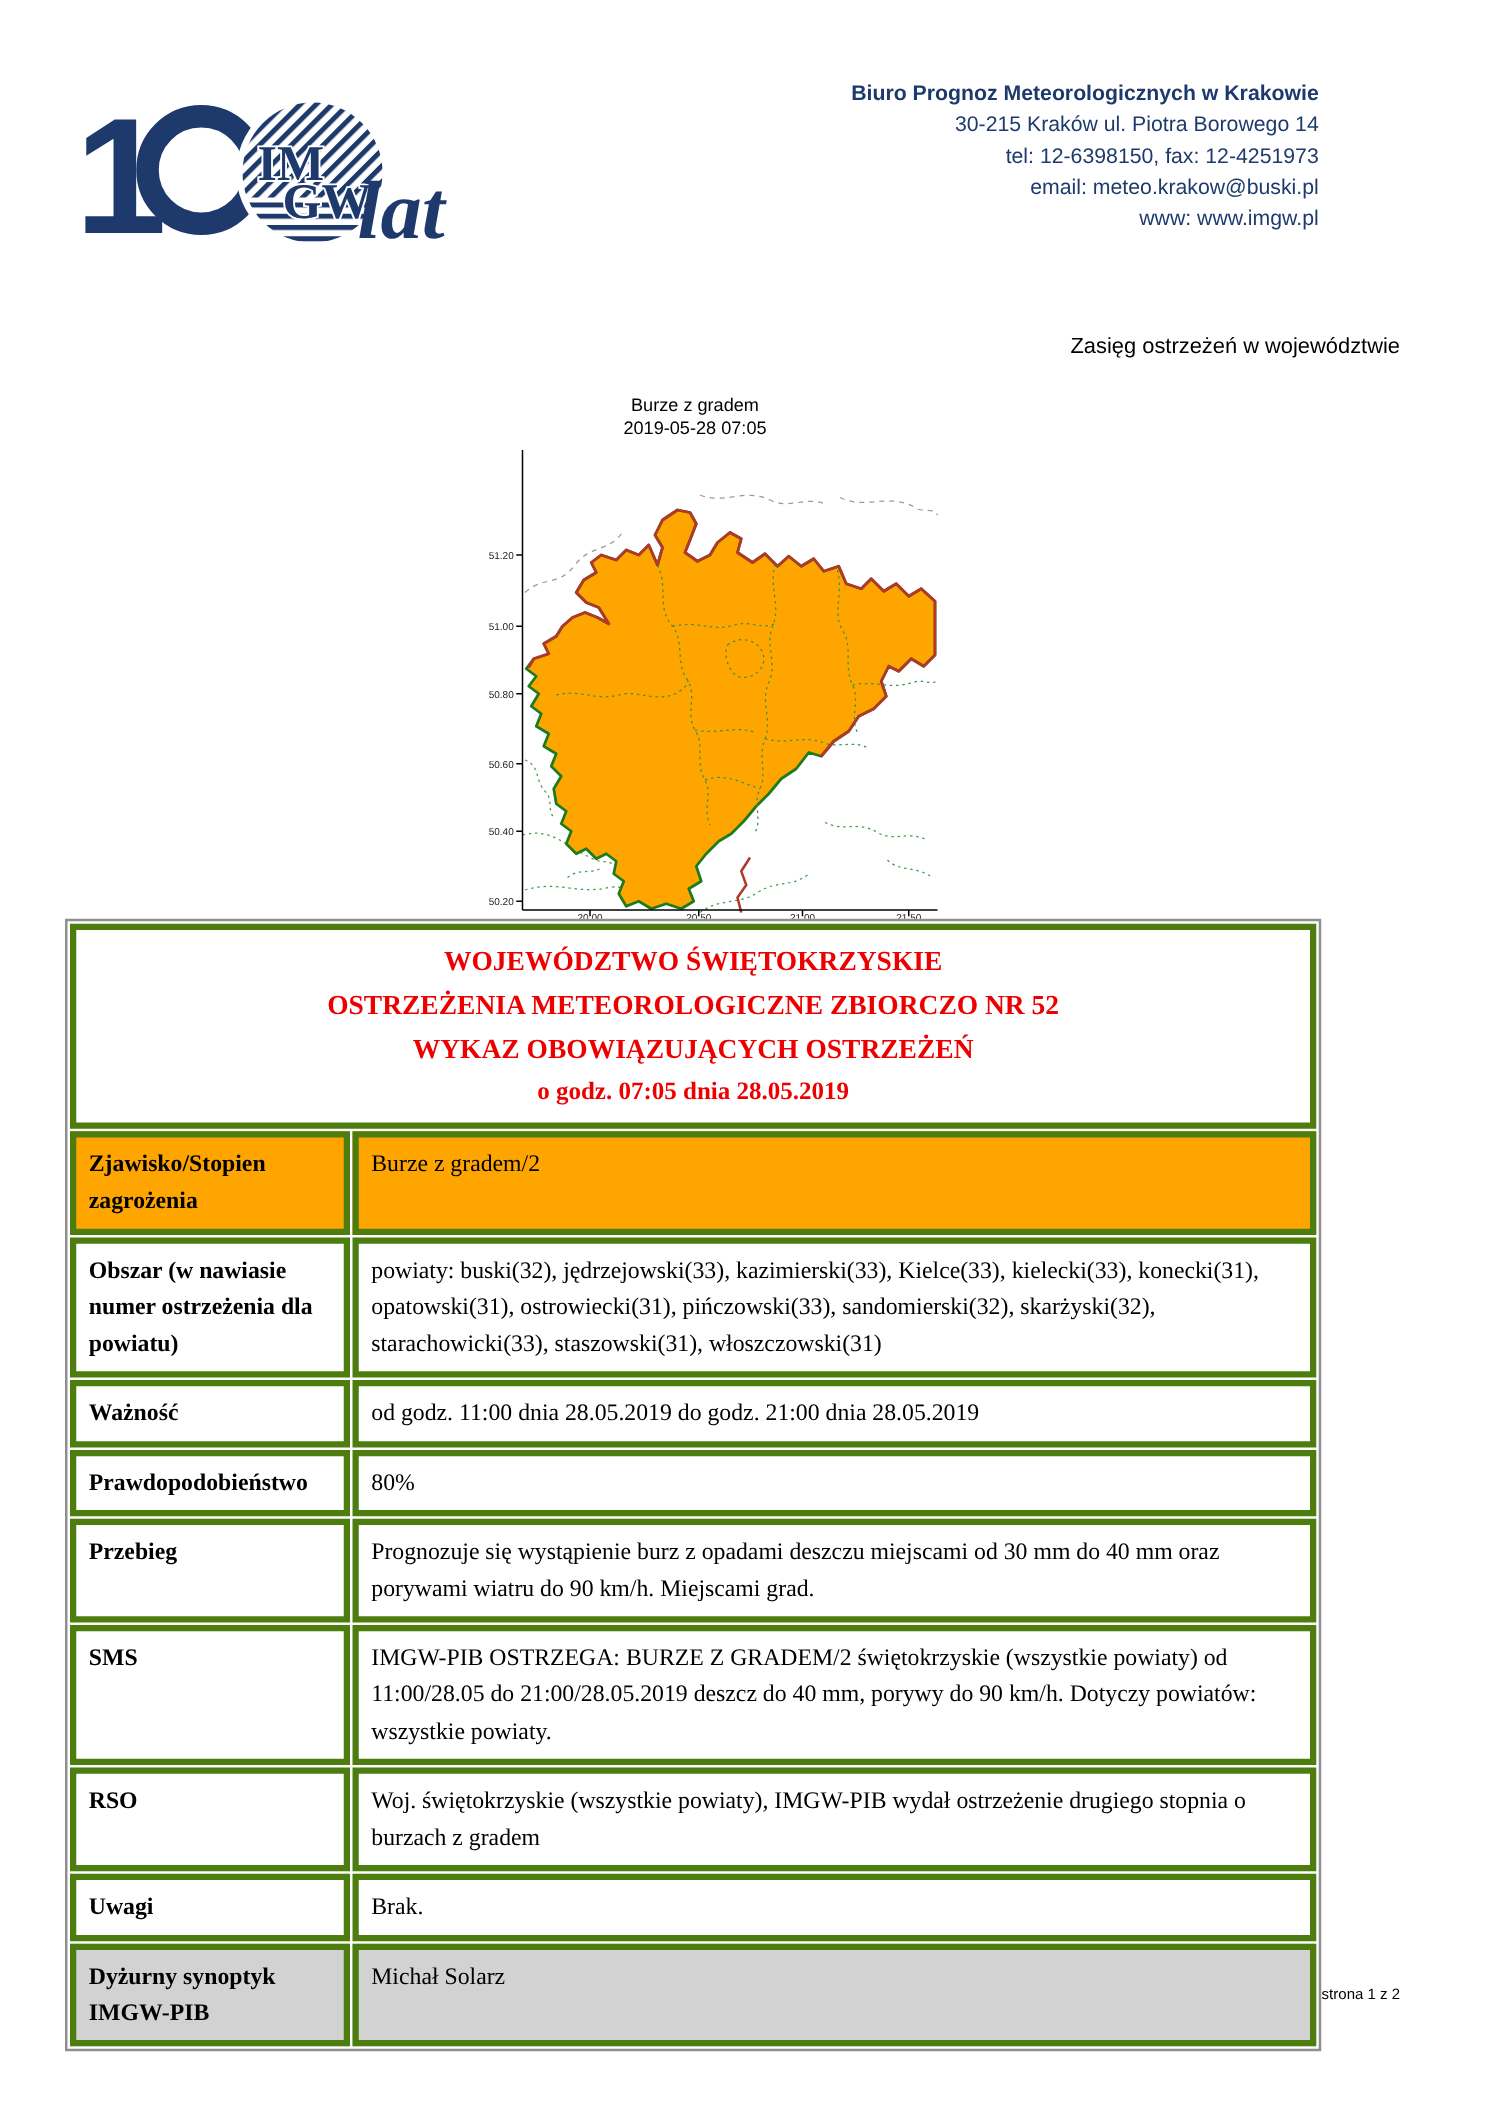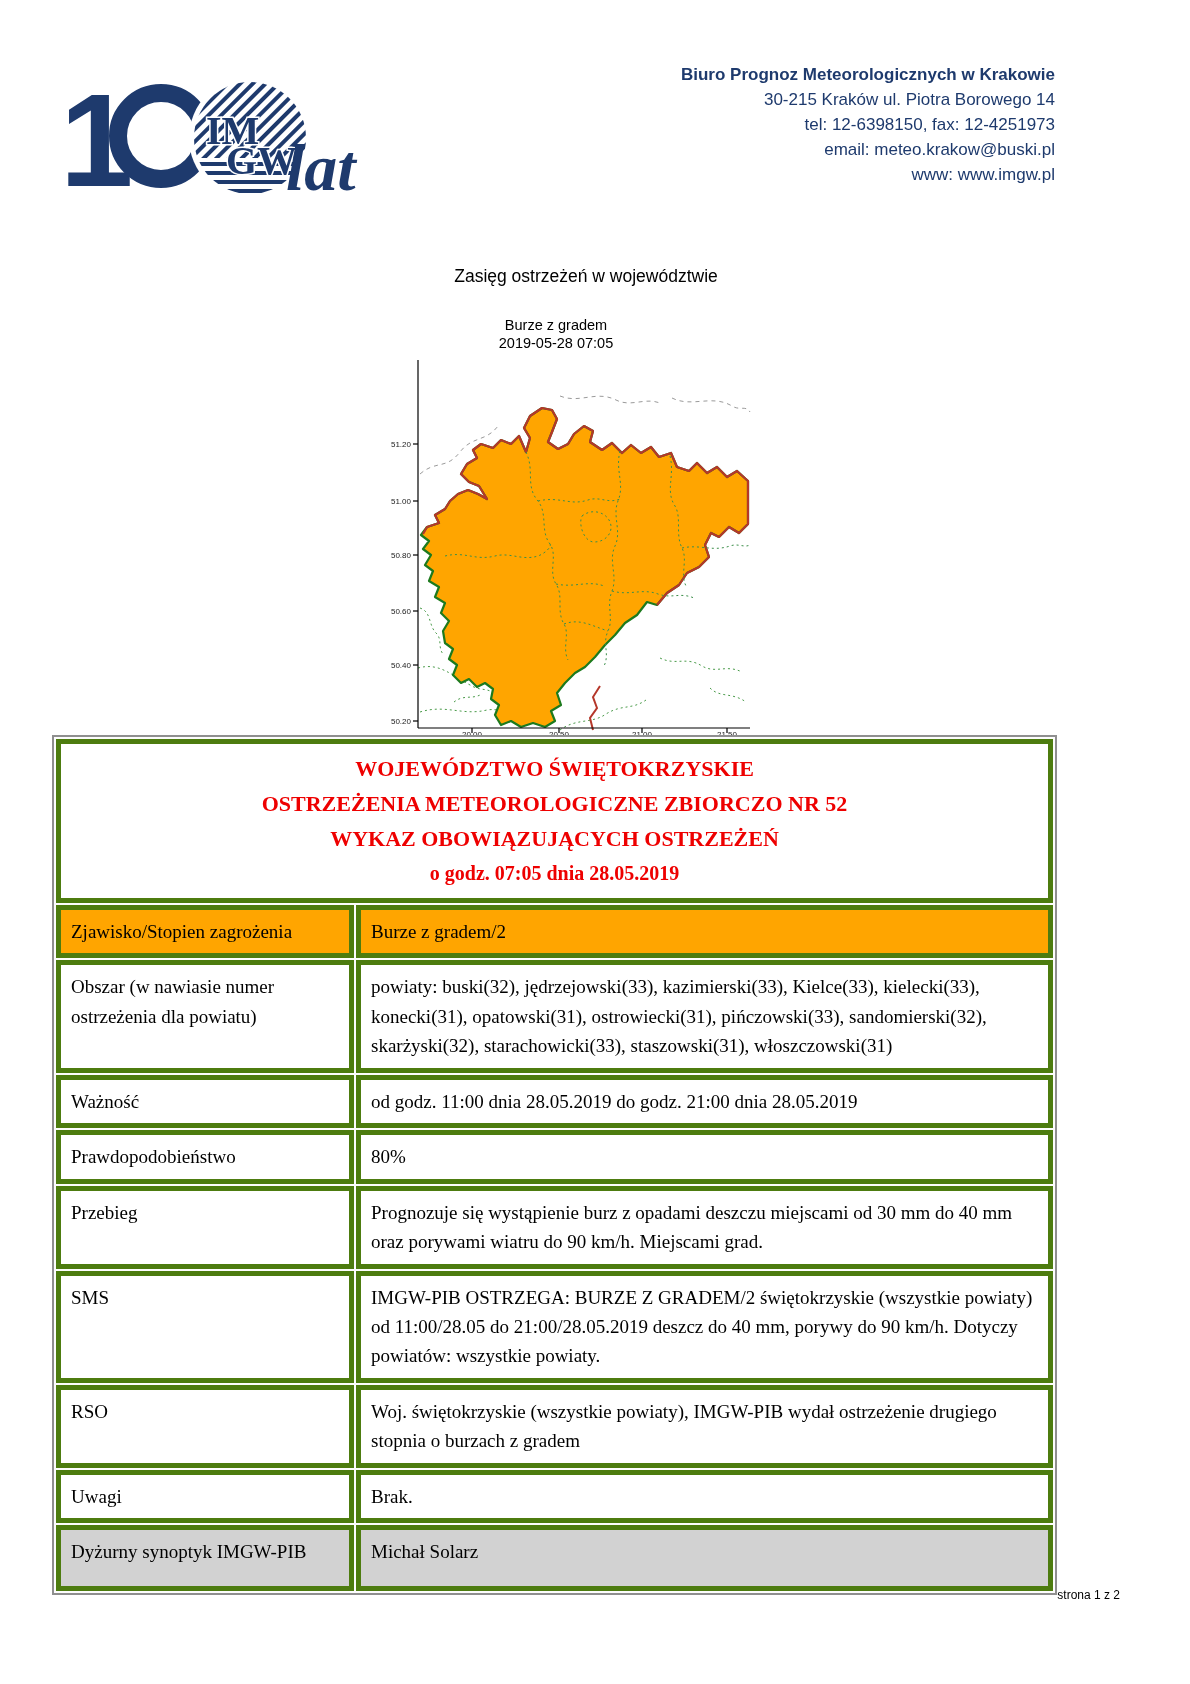--- a/index.html
+++ b/index.html
@@ -15,21 +15,21 @@
   
   .org-block {
     position:absolute; top:62px; right:135px; width:760px;
     text-align:right; color:#1e3a6d; font-size:17px; line-height:25px;
   }
   .org-block .bold { font-weight:bold; }
 
   
   .section-title {
     position:absolute; left:52px; top:266px; width:1068px;
-    text-align:center; font-size:17.5px; color:#000;
+    text-align:right; font-size:17.5px; color:#000;
   }
 
   
   .map-wrap { position:absolute; left:360px; top:316px; width:392px; }
   .map-caption { text-align:center; font-size:14.5px; line-height:18px; color:#000; }
   .map-svg { display:block; margin-top:4px; }
 
   
   table.warn {
     position:absolute; left:52px; top:735px; width:1005px;
@@ -37,21 +37,21 @@
     border:2px solid #8f8f8f; background:#fdfdfd;
     font-family:"Liberation Serif", serif; font-size:19px;
   }
   table.warn td {
     border:5px solid #4d7c0f; background:#ffffff;
     padding:7px 10px; vertical-align:top; line-height:1.55;
   }
   td.ttl { text-align:center; padding:10px 8px 14px 8px; }
   .ttl-line { color:#ee0000; font-weight:bold; font-size:22px; line-height:35px; }
   .ttl-line.small { font-size:20px; }
-  td.lbl { width:298px; font-weight:normal;margin-top:16px; }
+  td.lbl { width:224px; font-weight:bold;margin-top:16px; }
   tr.row-orange td { background:#ffa500; }
   tr.row-grey  td { background:#d2d2d2; }
   tr.r-single td { height:42px; }
   tr.r-obszar td { height:100px; }
   tr.r-two td { height:72px; }
   tr.r-sms td { height:102px; }
   tr.r-syn td { height:66px; }
 
   
   .footer {

